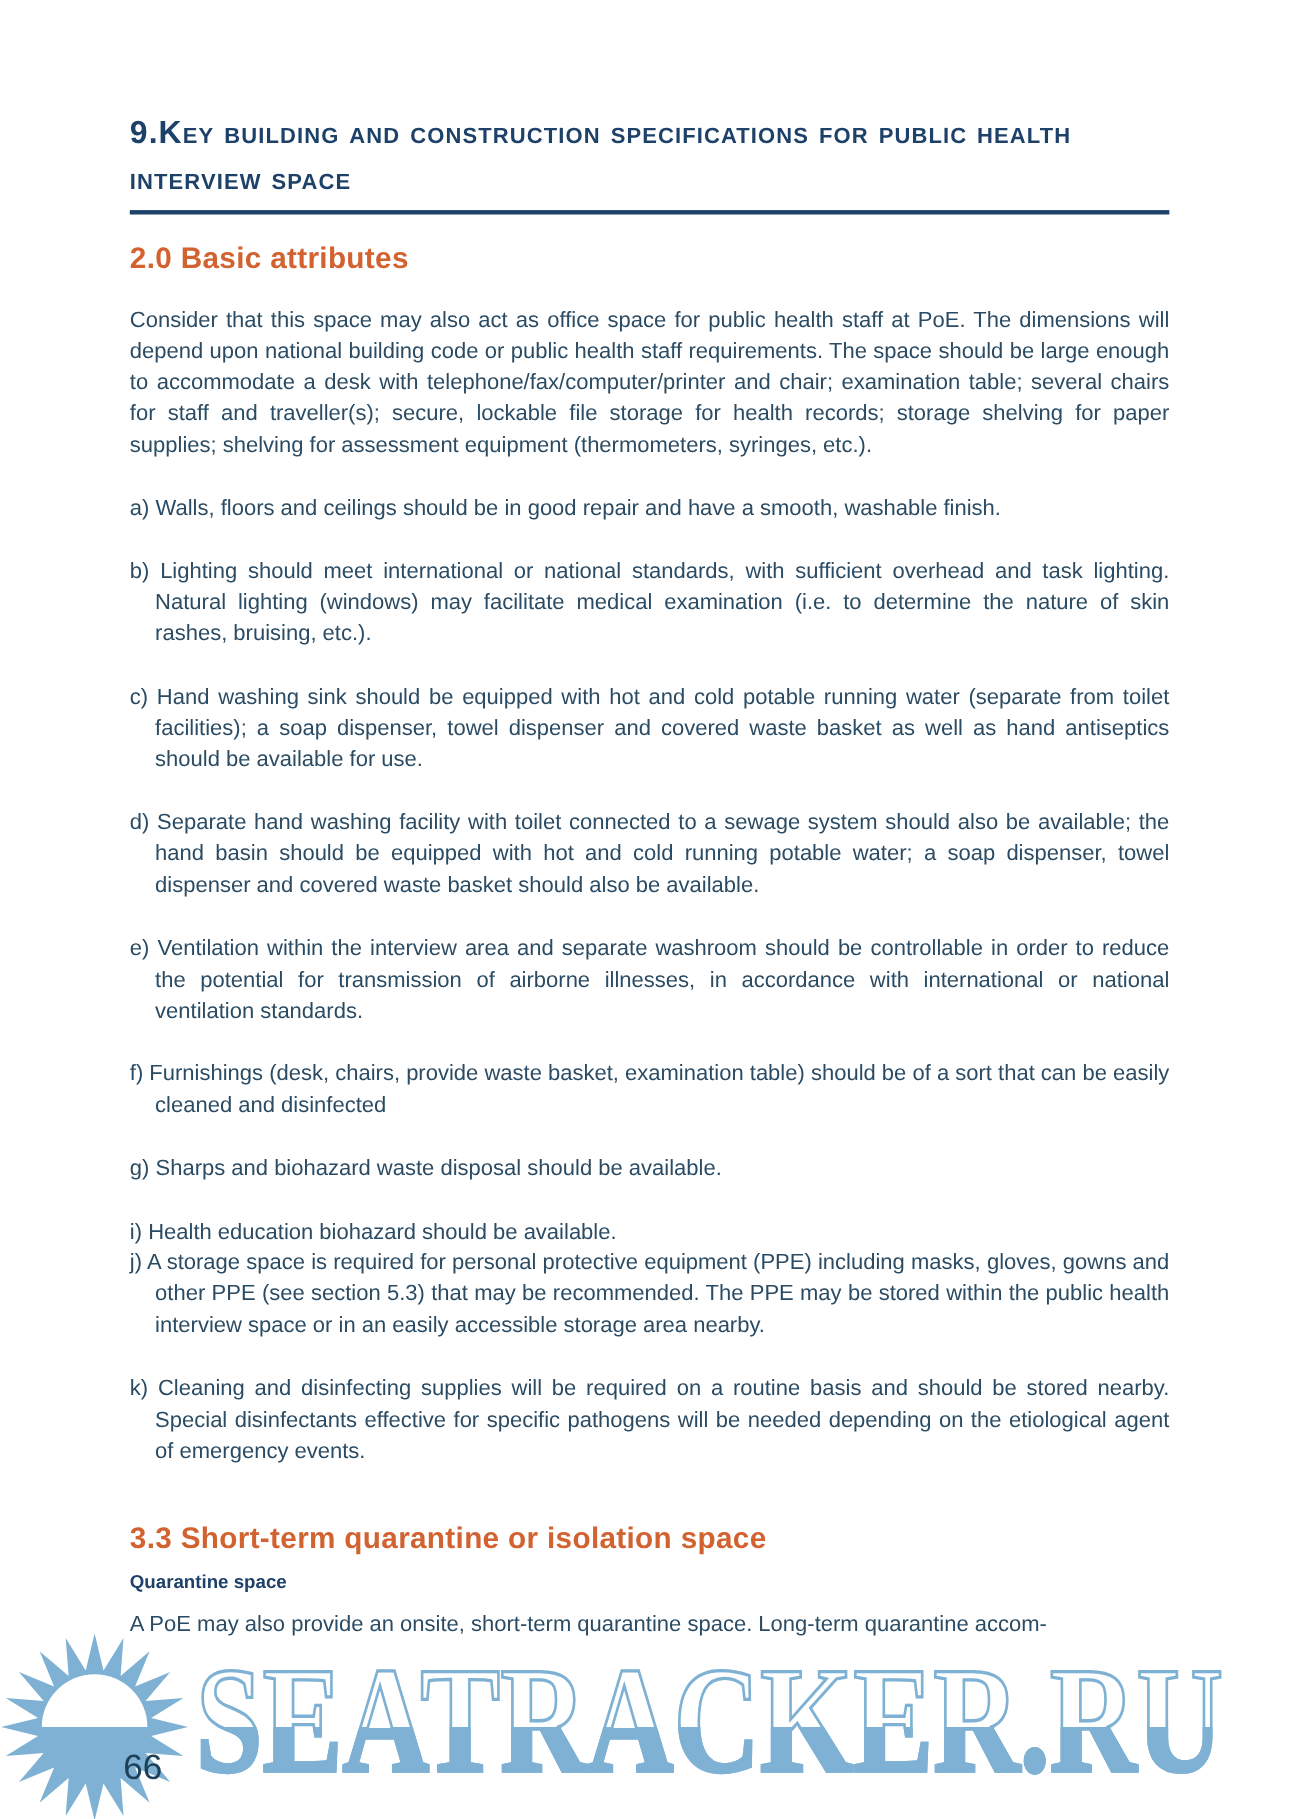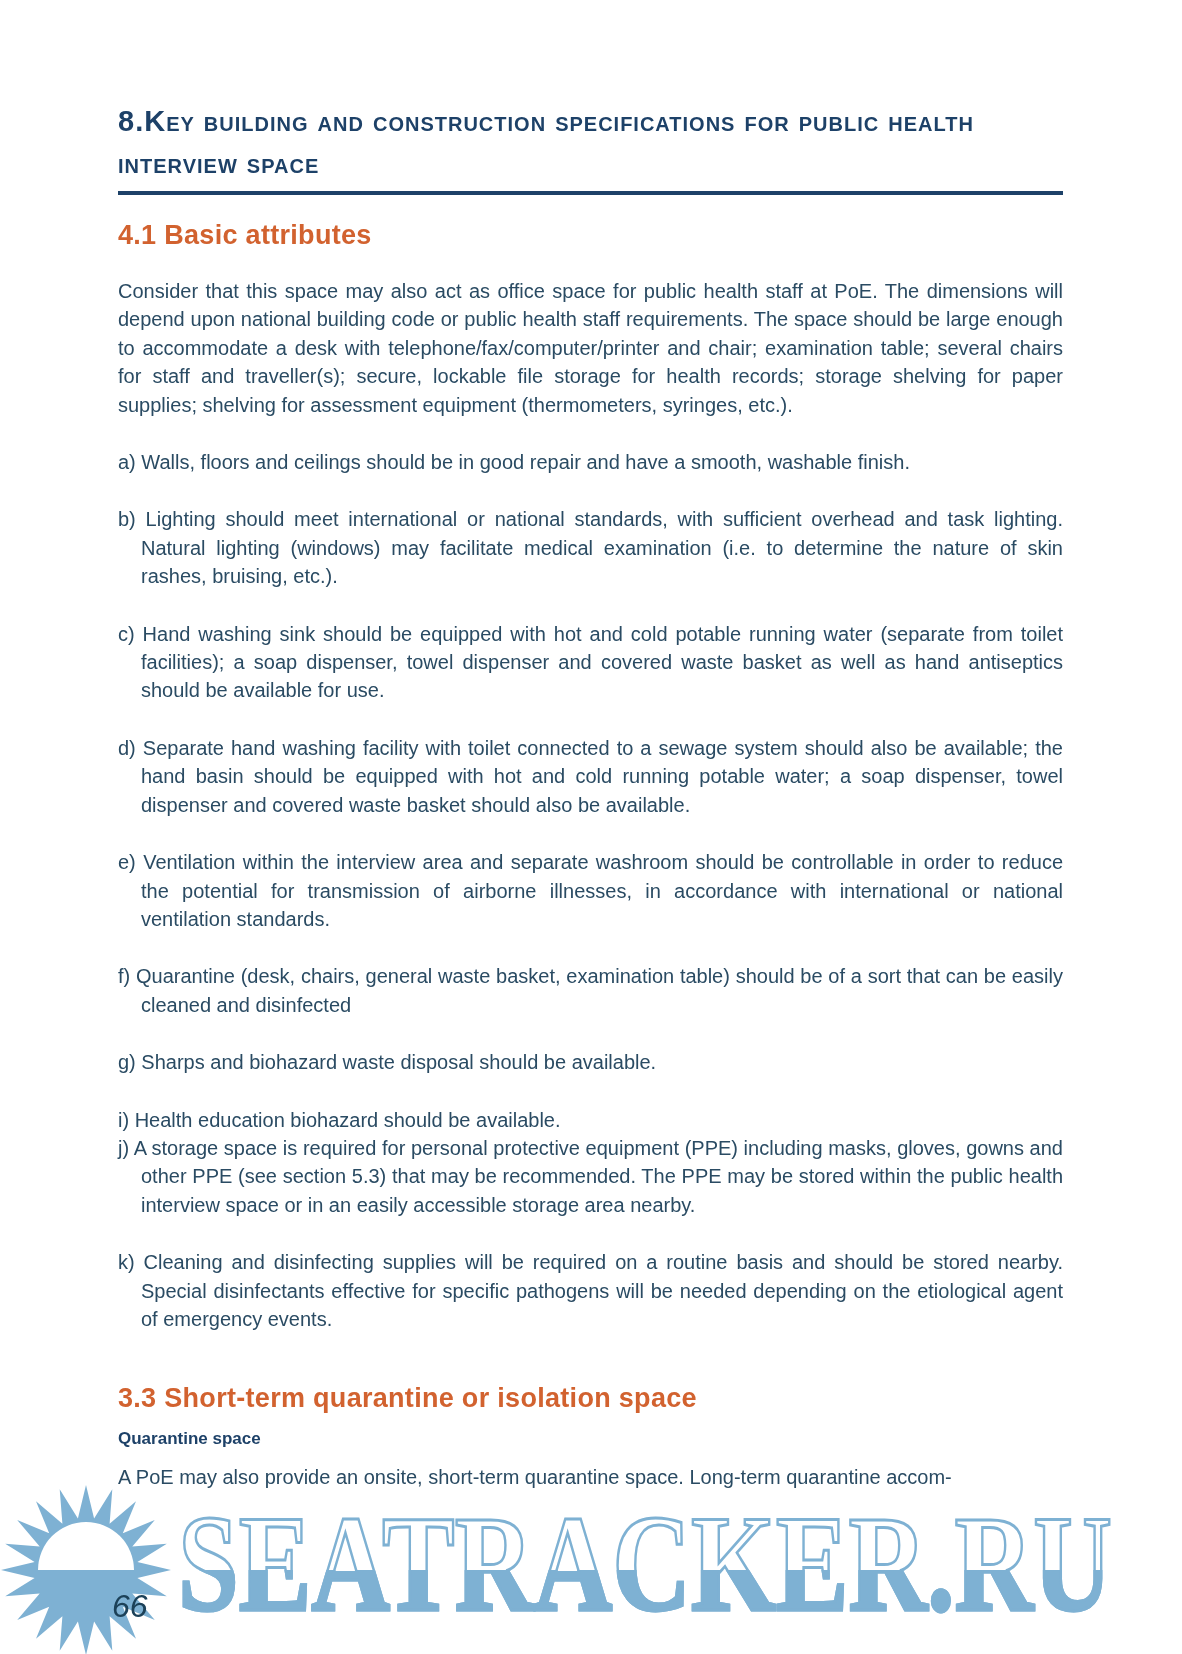--- a/index.html
+++ b/index.html
@@ -36,55 +36,55 @@
     position:absolute; left:0; top:0; white-space:nowrap;
     font-family:"Liberation Serif", serif; font-weight:700;
     font-size:138px; line-height:1; letter-spacing:0;
     transform:scaleX(0.79); transform-origin:left top;
   }
   .wm-outline { color:#ffffff; -webkit-text-stroke:3px #7eb1d3; }
   .wm-solid   { color:#7eb1d3; -webkit-text-stroke:3px #7eb1d3; clip-path:inset(75px 0 0 0); }
 
   .page-num {
     position:absolute; left:112px; top:1590px; z-index:3;
-    color:#1c4158; font-size:32px; line-height:1;font-style:italic;
+    color:#1c4158; font-size:32px; line-height:1;
   }
 </style>
 </head>
 <body>
 
 <div class="page">
 
   <svg class="sun" width="200" height="200" viewBox="0 0 200 200" aria-hidden="true">
     <polygon fill="#7eb1d3" points="
       100,15 108.1,48.6 126.3,19.2 123.6,53.7 150,31.2 136.8,63.2 168.8,50 146.3,76.4
       180.8,73.7 151.4,91.9 185,100 151.4,108.1 180.8,126.3 146.3,123.6 168.8,150 136.8,136.8
       150,168.8 123.6,146.3 126.3,180.8 108.1,151.4 100,185 91.9,151.4 73.7,180.8 76.4,146.3
       50,168.8 63.2,136.8 31.2,150 53.7,123.6 19.2,126.3 48.6,108.1 15,100 48.6,91.9
       19.2,73.7 53.7,76.4 31.2,50 63.2,63.2 50,31.2 76.4,53.7 73.7,19.2 91.9,48.6"></polygon>
     <path d="M 52 100 A 48 48 0 0 1 148 100 Z" fill="#ffffff"></path>
   </svg>
 
   <div class="content">
 
     <h1 class="chapter-heading">
-      <span>8.Key building and construction specifications for public health</span><br>
+      <span>9.Key building and construction specifications for public health</span><br>
       <span>interview space</span>
     </h1>
 
-    <h2 class="sec-heading h-31">4.1 Basic attributes</h2>
+    <h2 class="sec-heading h-31">2.0 Basic attributes</h2>
 
     <p class="intro">Consider that this space may also act as office space for public health staff at PoE. The dimensions will depend upon national building code or public health staff requirements. The space should be large enough to accommodate a desk with telephone/fax/computer/printer and chair; examination table; several chairs for staff and traveller(s); secure, lockable file storage for health records; storage shelving for paper supplies; shelving for assessment equipment (thermometers, syringes, etc.).</p>
 
     <div class="item"><span>a)</span> <span>Walls, floors and ceilings should be in good repair and have a smooth, washable finish.</span></div>
     <div class="item"><span>b)</span> <span>Lighting should meet international or national standards, with sufficient overhead and task lighting. Natural lighting (windows) may facilitate medical examination (i.e. to determine the nature of skin rashes, bruising, etc.).</span></div>
     <div class="item"><span>c)</span> <span>Hand washing sink should be equipped with hot and cold potable running water (separate from toilet facilities); a soap dispenser, towel dispenser and covered waste basket as well as hand antiseptics should be available for use.</span></div>
     <div class="item"><span>d)</span> <span>Separate hand washing facility with toilet connected to a sewage system should also be available; the hand basin should be equipped with hot and cold running potable water; a soap dispenser, towel dispenser and covered waste basket should also be available.</span></div>
     <div class="item"><span>e)</span> <span>Ventilation within the interview area and separate washroom should be controllable in order to reduce the potential for transmission of airborne illnesses, in accordance with international or national ventilation standards.</span></div>
-    <div class="item"><span>f)</span> <span>Quarantine (desk, chairs, general waste basket, examination table) should be of a sort that can be easily cleaned and disinfected</span></div>
+    <div class="item"><span>f)</span> <span>Furnishings (desk, chairs, provide waste basket, examination table) should be of a sort that can be easily cleaned and disinfected</span></div>
     <div class="item"><span>g)</span> <span>Sharps and biohazard waste disposal should be available.</span></div>
     <div class="item"><span>i)</span> <span>Health education biohazard should be available.</span></div>
 
 
     <div class="item" style="margin-top:0"><span>j)</span> <span>A storage space is required for personal protective equipment (PPE) including masks, gloves, gowns and other PPE (see section 5.3) that may be recommended. The PPE may be stored within the public health interview space or in an easily accessible storage area nearby.</span></div>
     <div class="item"><span>k)</span> <span>Cleaning and disinfecting supplies will be required on a routine basis and should be stored nearby. Special disinfectants effective for specific pathogens will be needed depending on the etiological agent of emergency events.</span></div>
 
     <h2 class="sec-heading h-33">3.3 Short-term quarantine or isolation space</h2>
 
     <h3 class="subheading">Quarantine space</h3>

